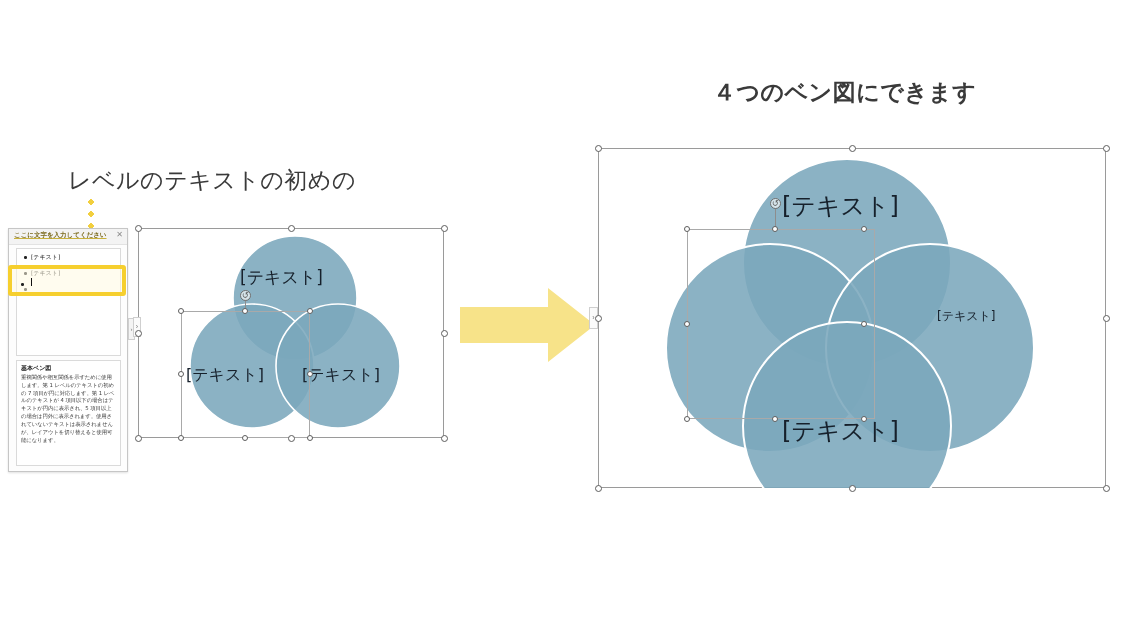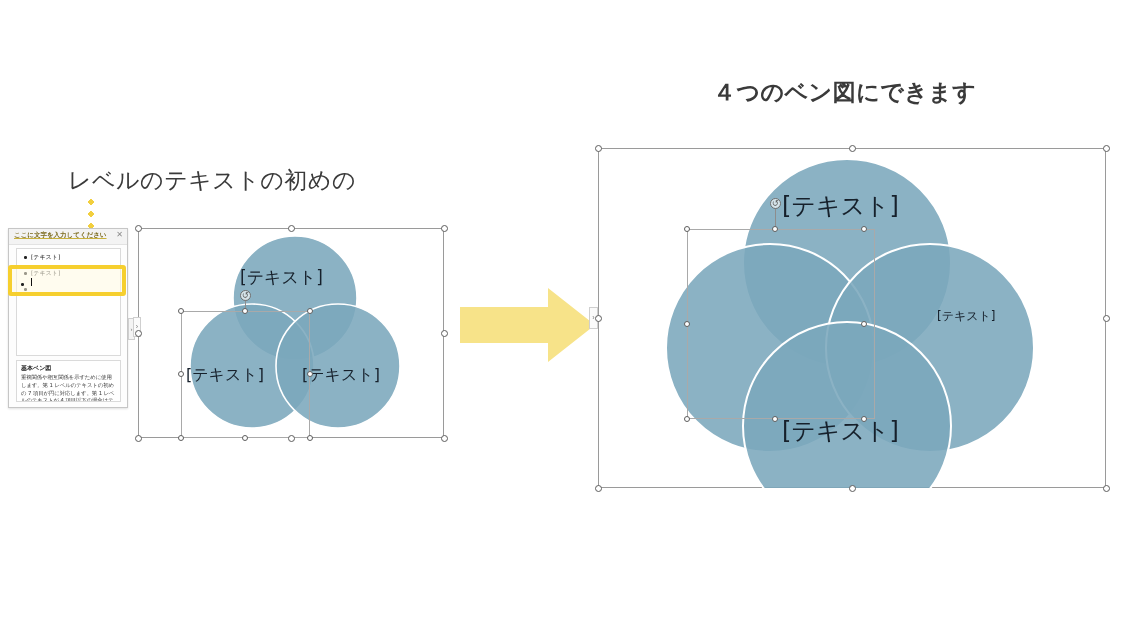--- a/index.html
+++ b/index.html
@@ -51,21 +51,21 @@
     white-space: nowrap;
     font-family: "DejaVu Sans", sans-serif;
     font-weight: bold;
   }
 
   
   #text-pane {
     left: 8px;
     top: 228px;
     width: 120px;
-    height: 180px;
+    height: 244px;
     background: #fdfdfd;
     border: 1px solid #c6c6c6;
     box-sizing: border-box;
     box-shadow: 0 1px 2px rgba(0,0,0,0.12);
   }
   #text-pane-header {
     position: absolute;
     left: 0; top: 0; right: 0;
     height: 15px;
     background: #f3f3f3;

